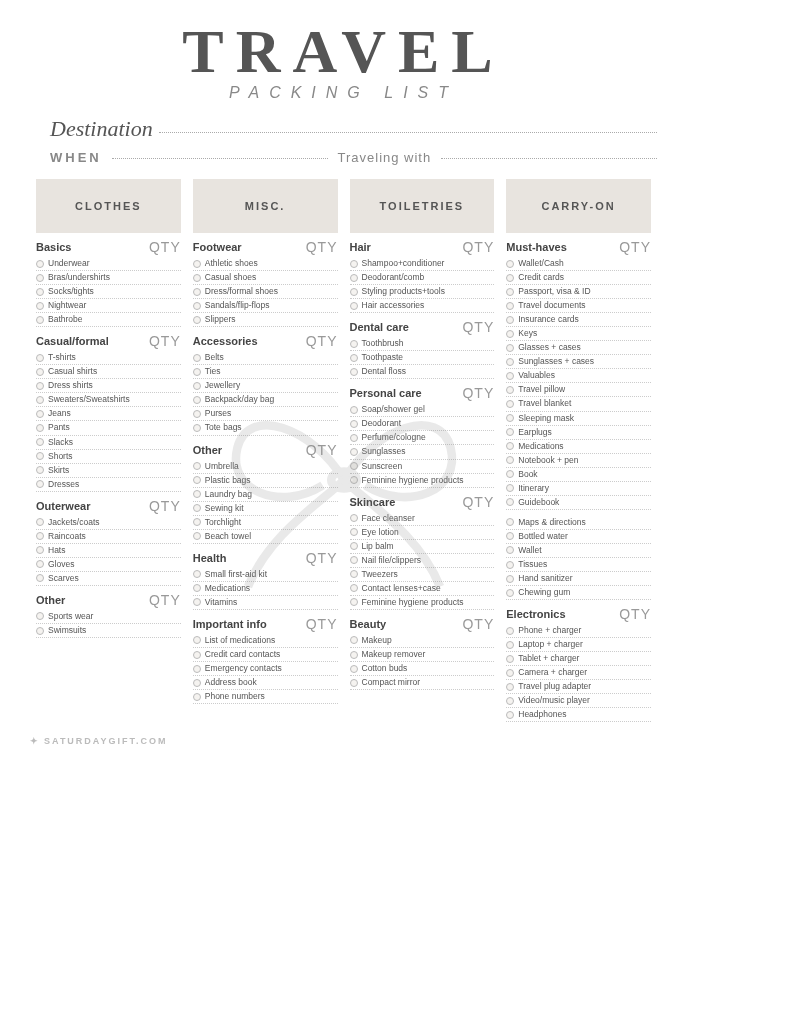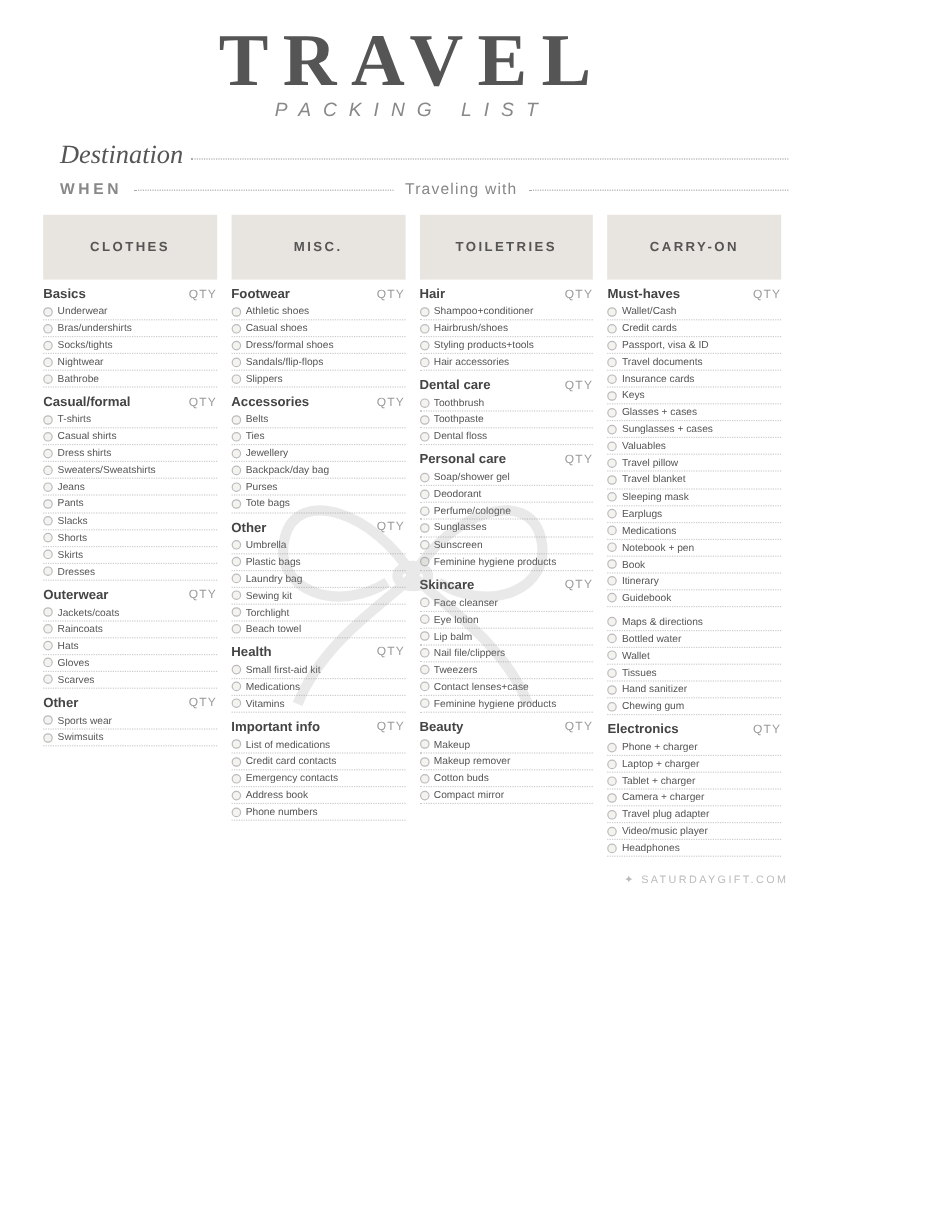--- a/index.html
+++ b/index.html
@@ -124,21 +124,21 @@
     .section-title {
       font-size: 11px;
       font-weight: 700;
       color: #444;
       margin-bottom: 2px;
       display: flex;
       justify-content: space-between;
       align-items: center;
     }
     .section-title .qty-label {
-      font-size: 10px;
+      font-size: 14px;
       color: #999;
       font-weight: 400;
       letter-spacing: 1px;
     }
 
     
     .list-item {
       display: flex;
       align-items: center;
       gap: 4px;
@@ -169,26 +169,27 @@
       transform: translateX(-50%);
       width: 320px;
       height: 320px;
       opacity: 0.18;
       pointer-events: none;
       z-index: 10;
     }
 
     
     .footer {
-      text-align: right;
+      text-align: left;
       font-size: 9px;
       color: #bbb;
       letter-spacing: 2px;
       margin-top: 8px;
       text-transform: uppercase;
+      font-weight: bold;
     }
 
     .destination-line-wrap {
       display: flex;
       align-items: baseline;
       gap: 6px;
     }
     .dest-dots {
       flex: 1;
       border-bottom: 1.5px dotted #aaa;
@@ -491,21 +492,21 @@
           <div class="section-title">
             <span>Hair</span>
             <span class="qty-label">QTY</span>
           </div>
           <div class="list-item">
             <div class="checkbox"></div>
             <span class="item-text">Shampoo+conditioner</span>
           </div>
           <div class="list-item">
             <div class="checkbox"></div>
-            <span class="item-text">Hairbrush/shoes</span>
+            <span class="item-text">Deodorant/comb</span>
           </div>
           <div class="list-item">
             <div class="checkbox"></div>
             <span class="item-text">Styling products+tools</span>
           </div>
           <div class="list-item">
             <div class="checkbox"></div>
             <span class="item-text">Hair accessories</span>
           </div>
         </div>

